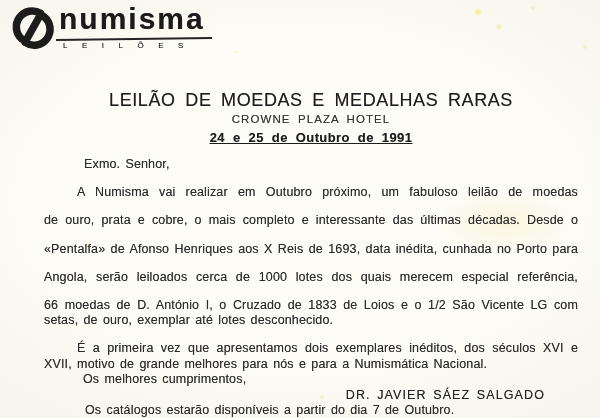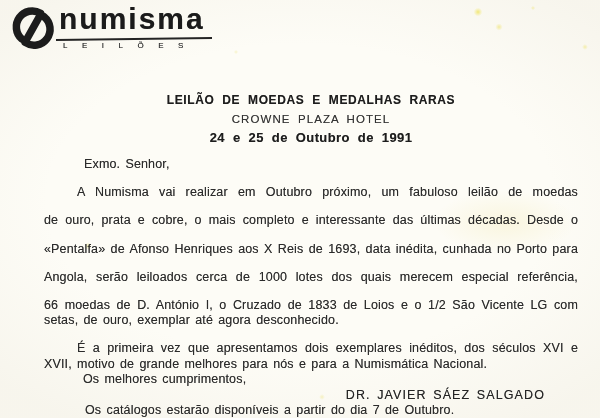--- a/index.html
+++ b/index.html
@@ -31,23 +31,23 @@
     font-size:30px;font-weight:700;letter-spacing:2px;color:#1b1b1b;line-height:34px;
   }
   .brand-rule{position:absolute;left:56px;top:38px;width:156px;height:2px;background:#242424;transform:rotate(-.7deg);}
   .brand-sub{
     position:absolute;left:63px;top:41px;
     font-size:8px;font-weight:400;letter-spacing:14.5px;color:#2e2e2e;white-space:nowrap;
   }
 
   
   .heading{position:absolute;left:44px;top:92px;width:534px;text-align:center;}
-  .title{font-size:12px;font-weight:700;letter-spacing:.6px;word-spacing:4px;color:#1d1d1d;line-height:17px;}
+  .title{font-size:18px;font-weight:400;letter-spacing:.6px;word-spacing:4px;color:#1d1d1d;line-height:17px;}
   .venue{margin-top:3px;font-size:11.5px;font-weight:400;letter-spacing:1.1px;word-spacing:3px;color:#343434;line-height:14px;}
-  .dates{margin-top:5px;font-size:13px;font-weight:700;letter-spacing:.4px;word-spacing:4px;color:#1d1d1d;line-height:14px;}
+  .dates{margin-top:5px;font-size:13px;font-weight:700;letter-spacing:.4px;word-spacing:4px;color:#1d1d1d;line-height:14px;text-decoration:underline;}
 
   
   .body{position:absolute;left:44px;top:157px;width:534px;}
   .bline{
     font-size:12.5px;line-height:15.2px;letter-spacing:.15px;word-spacing:1.6px;
     color:#2b2b2b;white-space:normal;
   }
   .just{text-align:justify;text-align-last:justify;word-spacing:.5px;margin-top:13px;}
   .pgap{}
   .ind-sal{text-indent:40px;}
@@ -91,21 +91,21 @@
   </div>
 
   <div class="body">
     <div class="bline ind-sal txtsoft">Exmo. Senhor,</div>
 
     <div class="bline just ind-par pgap txtsoft">A Numisma vai realizar em Outubro próximo, um fabuloso leilão de moedas</div>
     <div class="bline just txtsoft">de ouro, prata e cobre, o mais completo e interessante das últimas décadas. Desde o</div>
     <div class="bline just txtsoft">«Pentalfa» de Afonso Henriques aos X Reis de 1693, data inédita, cunhada no Porto para</div>
     <div class="bline just txtsoft">Angola, serão leiloados cerca de 1000 lotes dos quais merecem especial referência,</div>
     <div class="bline just txtsoft">66 moedas de D. António I, o Cruzado de 1833 de Loios e o 1/2 São Vicente LG com</div>
-    <div class="bline txtsoft">setas, de ouro, exemplar até agora desconhecido.</div>
+    <div class="bline txtsoft">setas, de ouro, exemplar até lotes desconhecido.</div>
     <div class="bline just ind-par txtsoft">É a primeira vez que apresentamos dois exemplares inéditos, dos séculos XVI e</div>
     <div class="bline txtsoft">XVII, motivo de grande melhores para nós e para a Numismática Nacional.</div>
 
     <div class="bline ind-cls txtsoft">Os melhores cumprimentos,</div>
     <div class="signature txtsoft">DR. JAVIER SÁEZ SALGADO</div>
     <div class="bline postscript txtsoft">Os catálogos estarão disponíveis a partir do dia 7 de Outubro.</div>
   </div>
 
 
 </div>

